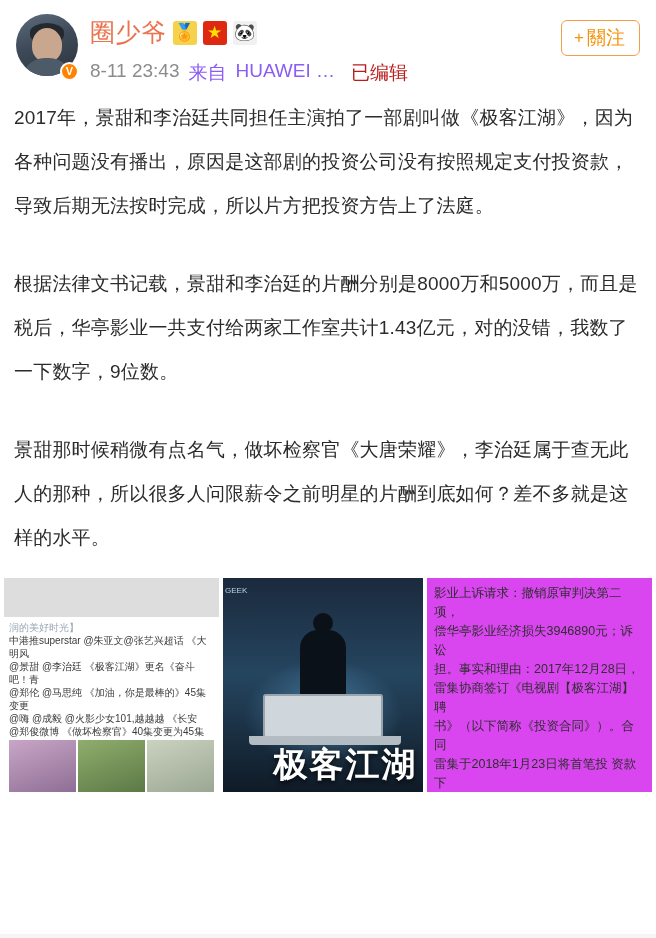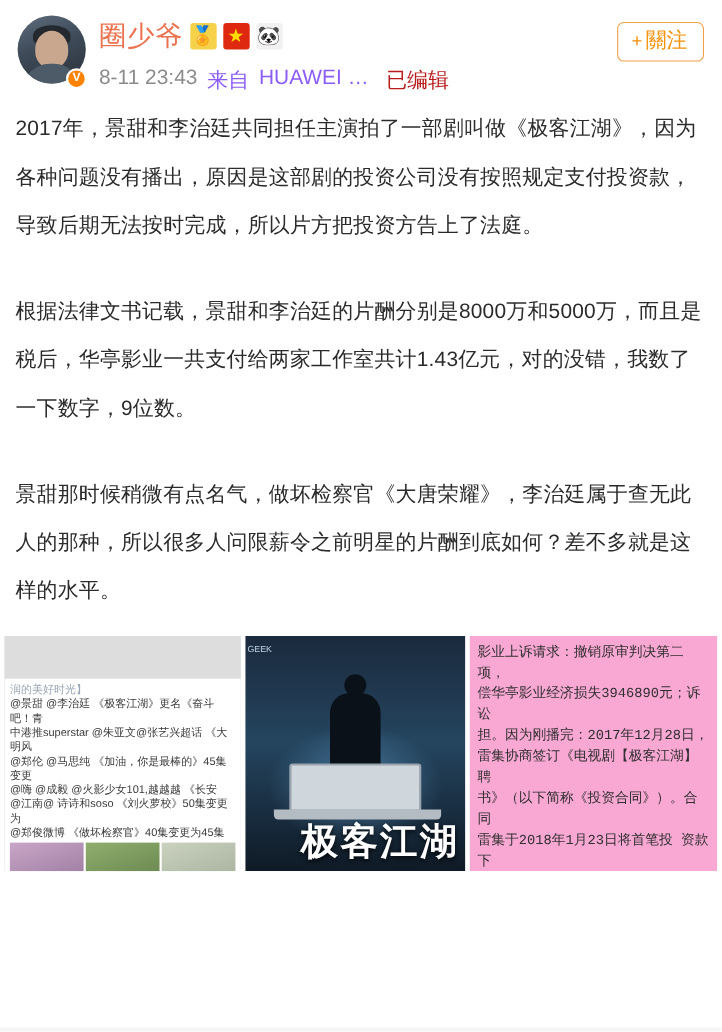--- a/index.html
+++ b/index.html
@@ -275,27 +275,26 @@
     left: 2px;
     top: 8px;
     color: #bcd4e6;
     font-size: 8px;
   }
 
   
   .doc {
     width: 100%;
     height: 100%;
-    background: #f9a8d4;
+    background: #d946ef;
     padding: 6px 7px;
     font-size: 12.5px;
     line-height: 19px;
     color: #2f2f2f;
     overflow: hidden;
-    font-family: Liberation Mono, monospace;
   }
 
   .shadow-strip {
     position: absolute;
     left: 0; right: 0; bottom: 0;
     height: 4px;
     background: rgba(0,0,0,0.04);
   }
 </style>
 </head>
@@ -334,25 +333,24 @@
   <p>2017年，景甜和李治廷共同担任主演拍了一部剧叫做《极客江湖》，因为各种问题没有播出，原因是这部剧的投资公司没有按照规定支付投资款，导致后期无法按时完成，所以片方把投资方告上了法庭。</p>
   <p>根据法律文书记载，景甜和李治廷的片酬分别是8000万和5000万，而且是税后，华亭影业一共支付给两家工作室共计1.43亿元，对的没错，我数了一下数字，9位数。</p>
   <p>景甜那时候稍微有点名气，做坏检察官《大唐荣耀》，李治廷属于查无此人的那种，所以很多人问限薪令之前明星的片酬到底如何？差不多就是这样的水平。</p>
 </div>
 
 <div class="media-grid">
 
   <div class="media-cell cell-a">
     <div class="shot-text">
       <div class="first-line">润的美好时光】</div>
+      <div>中港推superstar @朱亚文@张艺兴超话 《大明风</div>
       <div>@景甜 @李治廷 《极客江湖》更名《奋斗吧！青</div>
-      <div>中港推superstar @朱亚文@张艺兴超话 《大明风</div>
       <div>@郑伦 @马思纯 《加油，你是最棒的》45集变更</div>
       <div>@嗨 @成毅 @火影少女101,越越越 《长安</div>
-      <div>@江南@ 诗诗和soso 《刘火萝校》50集变更为</div>
       <div>@郑俊微博 《做坏检察官》40集变更为45集</div>
       <div class="shot-photos">
         <div class="ph1"></div>
         <div class="ph2"></div>
         <div class="ph3"></div>
       </div>
     </div>
   </div>
 
   <div class="media-cell cell-b">
@@ -362,21 +360,21 @@
       <div class="figure"></div>
       <div class="laptop"></div>
       <div class="title">极客江湖</div>
     </div>
   </div>
 
   <div class="media-cell cell-c">
     <div class="doc">
       <div>影业上诉请求：撤销原审判决第二项，</div>
       <div>偿华亭影业经济损失3946890元；诉讼</div>
-      <div>担。因为刚播完：2017年12月28日，</div>
+      <div>担。事实和理由：2017年12月28日，</div>
       <div>雷集协商签订《电视剧【极客江湖】聘</div>
       <div>书》（以下简称《投资合同》）。合同</div>
       <div>雷集于2018年1月23日将首笔投 资款下</div>
 
     </div>
   </div>
 
 </div>
 <div class="shadow-strip"></div>
 

